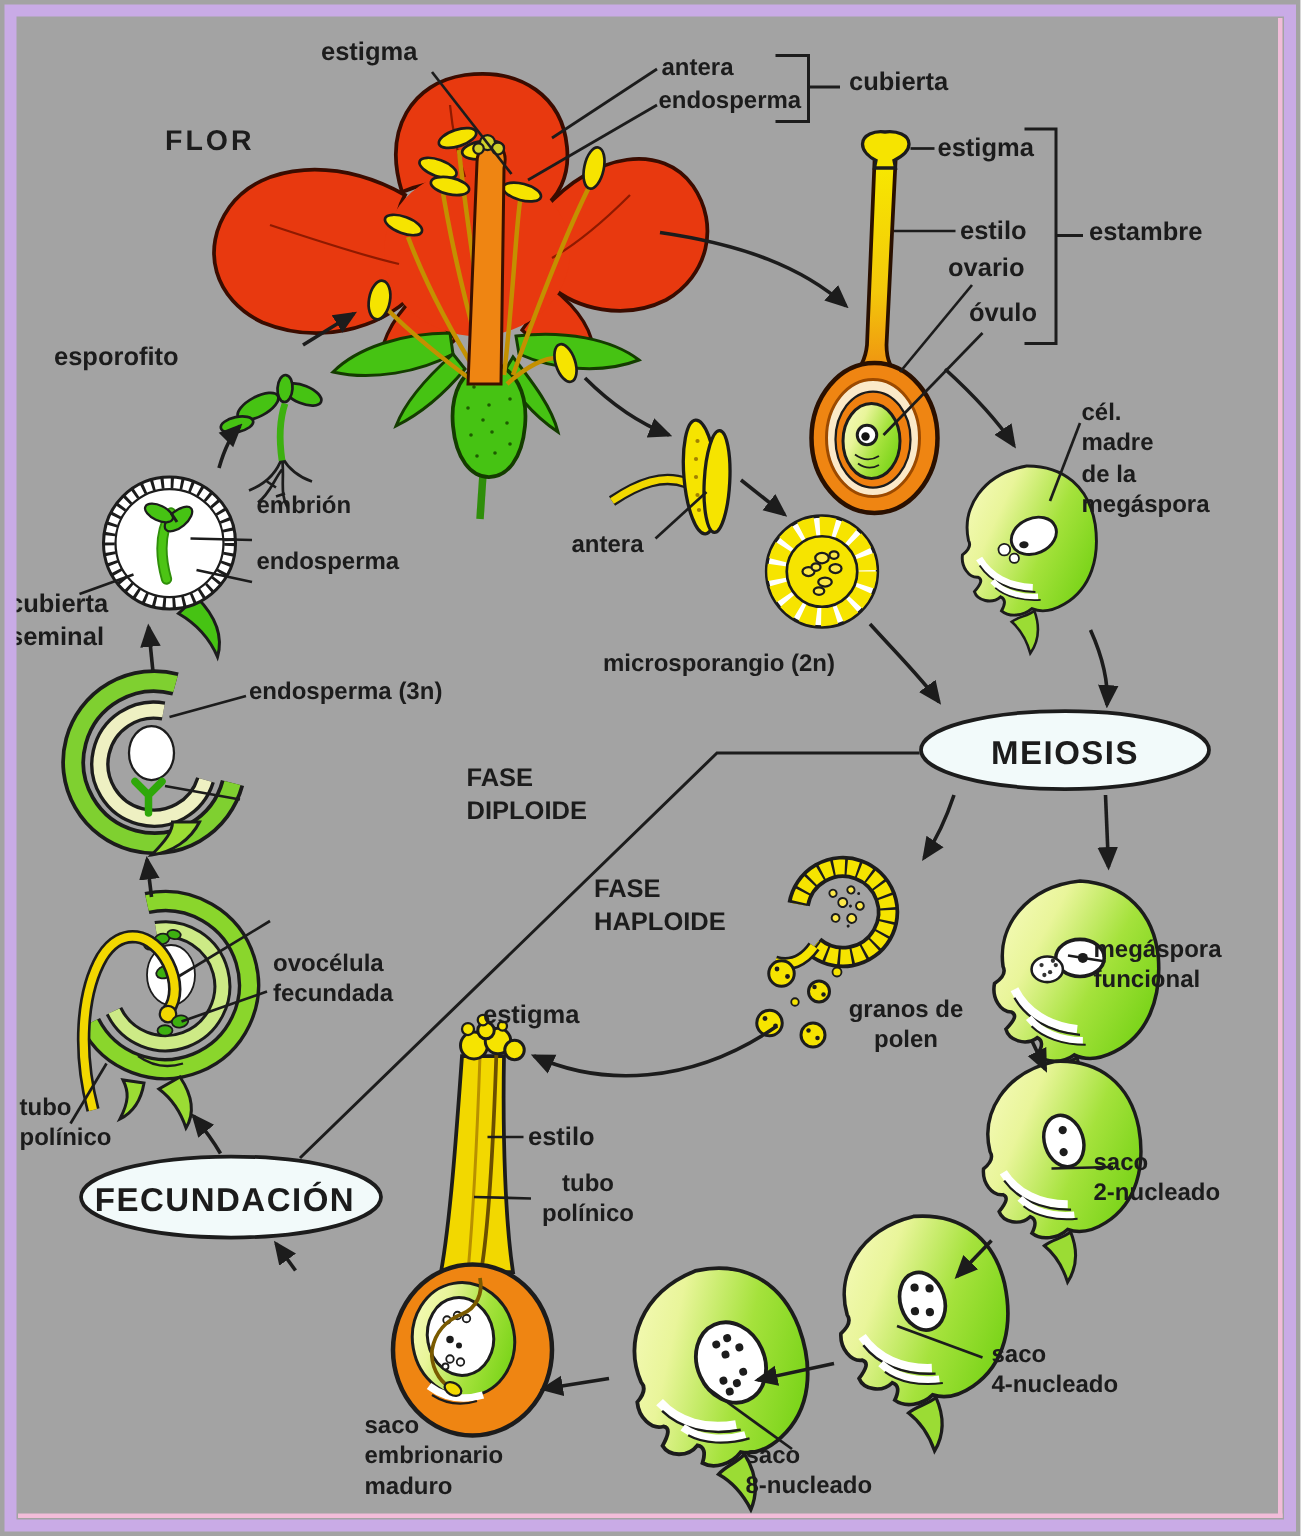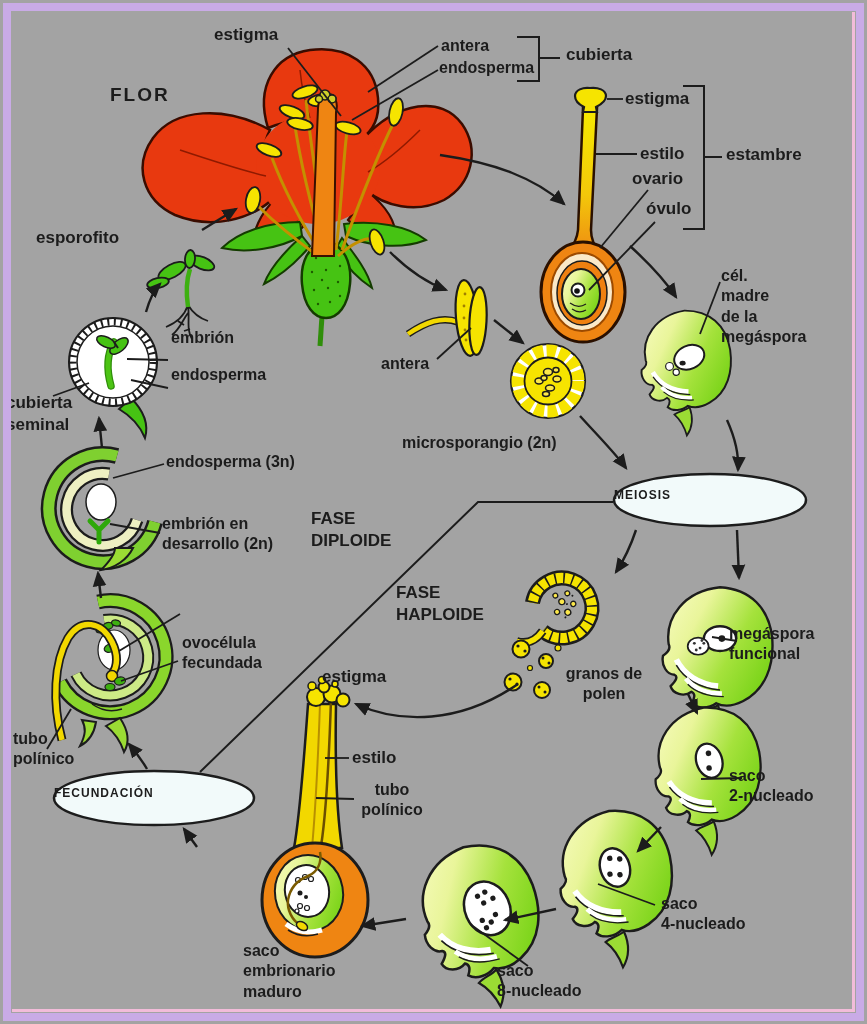--- a/index.html
+++ b/index.html
@@ -6,21 +6,21 @@
   .stage{position:relative;width:867px;height:1024px;background:#a3a3a3;overflow:hidden;
          font-family:"Liberation Sans",sans-serif;}
   .frame{position:absolute;inset:3px;border:8px solid var(--frame,#c9abe6);pointer-events:none;z-index:5;}
   .frame-pink{position:absolute;inset:12px;border-right:3px solid var(--frame-inner,#f2bcd9);
               border-bottom:3px solid var(--frame-inner,#f2bcd9);pointer-events:none;z-index:5;}
   .art{position:absolute;left:0;top:0;width:867px;height:1024px;}
   .lbl{position:absolute;color:var(--ink,#1c1c1c);font-weight:bold;font-size:16px;line-height:1.28;
        white-space:pre-line;z-index:4;}
   .md{font-size:17px;}
   .flor{font-size:19px;letter-spacing:2px;}
-  .node{font-size:12px;letter-spacing:1px;}
+  .node{text-align:center;font-size:22px;letter-spacing:1px;}
   .ctr{text-align:center;}
   
   .fRed{fill:var(--red,#e8390f);}
   .fYel{fill:var(--yellow,#f6e400);}
   .fYd{fill:var(--yellow-deep,#f2d800);}
   .fOrn{fill:var(--orange,#ef8512);}
   .fGrn{fill:var(--green,#46c313);}
   .fGrnL{fill:var(--green-light,#9bdc34);}
   .fOval{fill:var(--oval-fill,#f2fafa);}
   .arw{fill:none;stroke:var(--ink,#1c1c1c);stroke-width:2.4;marker-end:url(#ah);}
@@ -421,22 +421,20 @@
 madre
 de la
 megáspora</div>
   <div class="lbl md" style="left:36px;top:227px">esporofito</div>
 
   <div class="lbl" style="left:171px;top:328px">embrión</div>
   <div class="lbl" style="left:171px;top:365px">endosperma</div>
   <div class="lbl md" style="left:6px;top:392px">cubierta
 seminal</div>
   <div class="lbl" style="left:166px;top:452px">endosperma (3n)</div>
-  <div class="lbl" style="left:162px;top:514px">embrión en
-desarrollo (2n)</div>
 
   <div class="lbl md" style="left:311px;top:508px">FASE
 DIPLOIDE</div>
   <div class="lbl md" style="left:396px;top:582px">FASE
 HAPLOIDE</div>
 
   <div class="lbl" style="left:182px;top:633px">ovocélula
 fecundada</div>
   <div class="lbl" style="left:13px;top:729px">tubo
 polínico</div>

